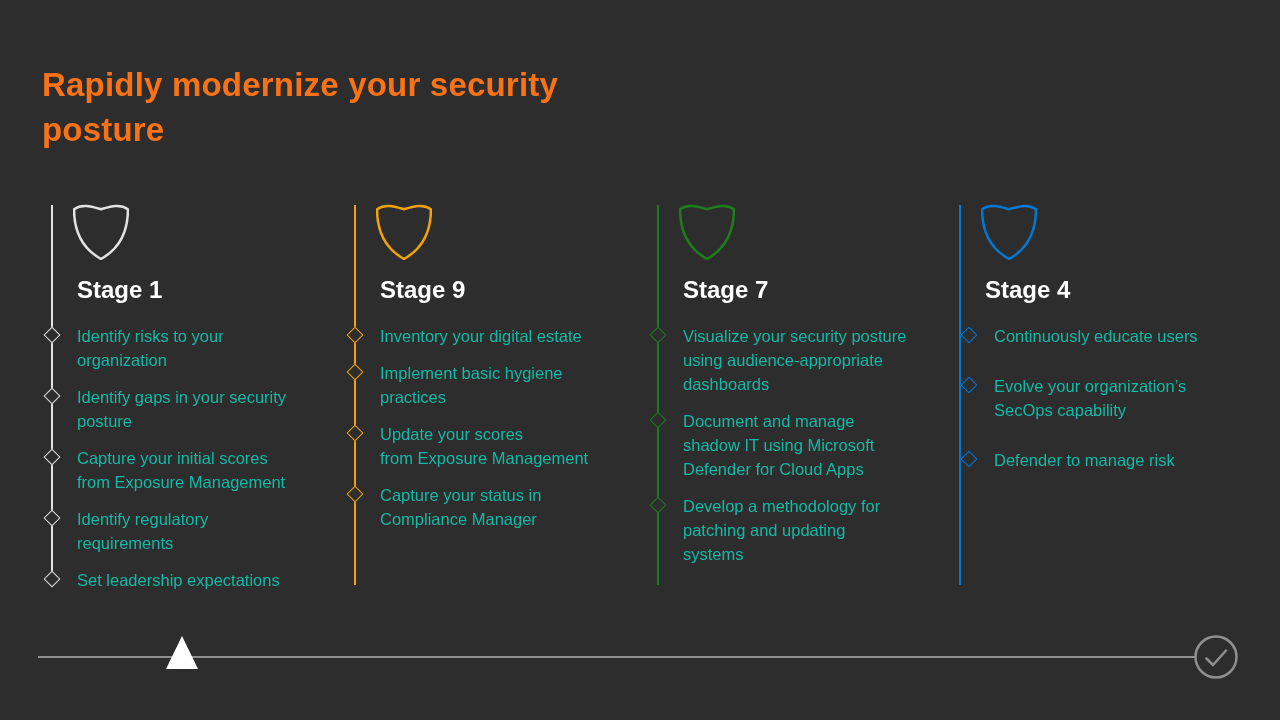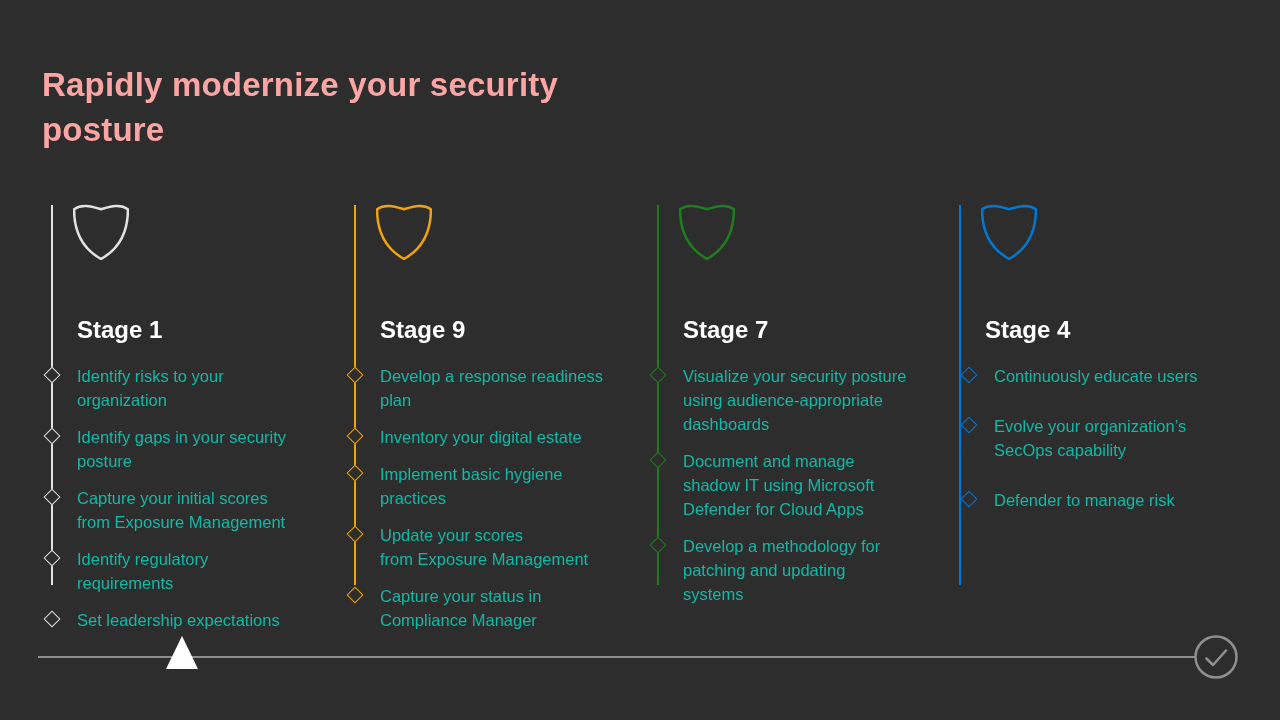--- a/index.html
+++ b/index.html
@@ -11,21 +11,21 @@
   }
   .slide {
     position: relative;
     width: 1280px; height: 720px;
     background: #2d2d2d;
   }
   .title {
     position: absolute;
     left: 42px; top: 62px;
     width: 640px;
-    color: #fca5a5;
+    color: #f97316;
     font-size: 33px;
     font-weight: 700;
     line-height: 45px;
     white-space: pre-line;
     letter-spacing: 0.2px;
   }
   .column {
     position: absolute;
     top: 203px;
     width: 300px;
@@ -49,21 +49,20 @@
   .col-content {
     position: absolute;
     left: 26px; top: 72px;
     width: 268px;
   }
   .stage-label {
     color: #ffffff;
     font-size: 24px;
     font-weight: 700;
     line-height: 30px;
-    margin-top: 40px;
   }
   .items { margin-top: 19px; }
   .item {
     position: relative;
     color: #14b8a6;
     font-size: 16.5px;
     line-height: 24px;
     white-space: pre-line;
     margin-bottom: 13px;
   }
@@ -130,22 +129,20 @@
   <div class="column col-2" style="--accent: #F0A30A;">
     <div class="vline"></div>
     <span class="shield">
       <svg width="56" height="57" viewBox="0 0 54 55" fill="none">
         <path d="M1 6 C 9 0.5, 18 3.5, 27 6 C 36 3.5, 45 0.5, 53 6 C 53 28, 45 44, 27 54 C 9 44, 1 28, 1 6 Z" stroke="currentColor" stroke-width="2.4" stroke-linejoin="round"></path>
       </svg>
     </span>
     <div class="col-content">
       <div class="stage-label">Stage 9</div>
       <div class="items">
-        <div class="item"><span class="diamond"></span><span>Develop a response readiness
-plan</span></div>
         <div class="item"><span class="diamond"></span><span>Inventory your digital estate</span></div>
         <div class="item"><span class="diamond"></span><span>Implement basic hygiene
 practices</span></div>
         <div class="item"><span class="diamond"></span><span>Update your scores
 from Exposure Management</span></div>
         <div class="item"><span class="diamond"></span><span>Capture your status in
 Compliance Manager</span></div>
       </div>
     </div>
   </div>

